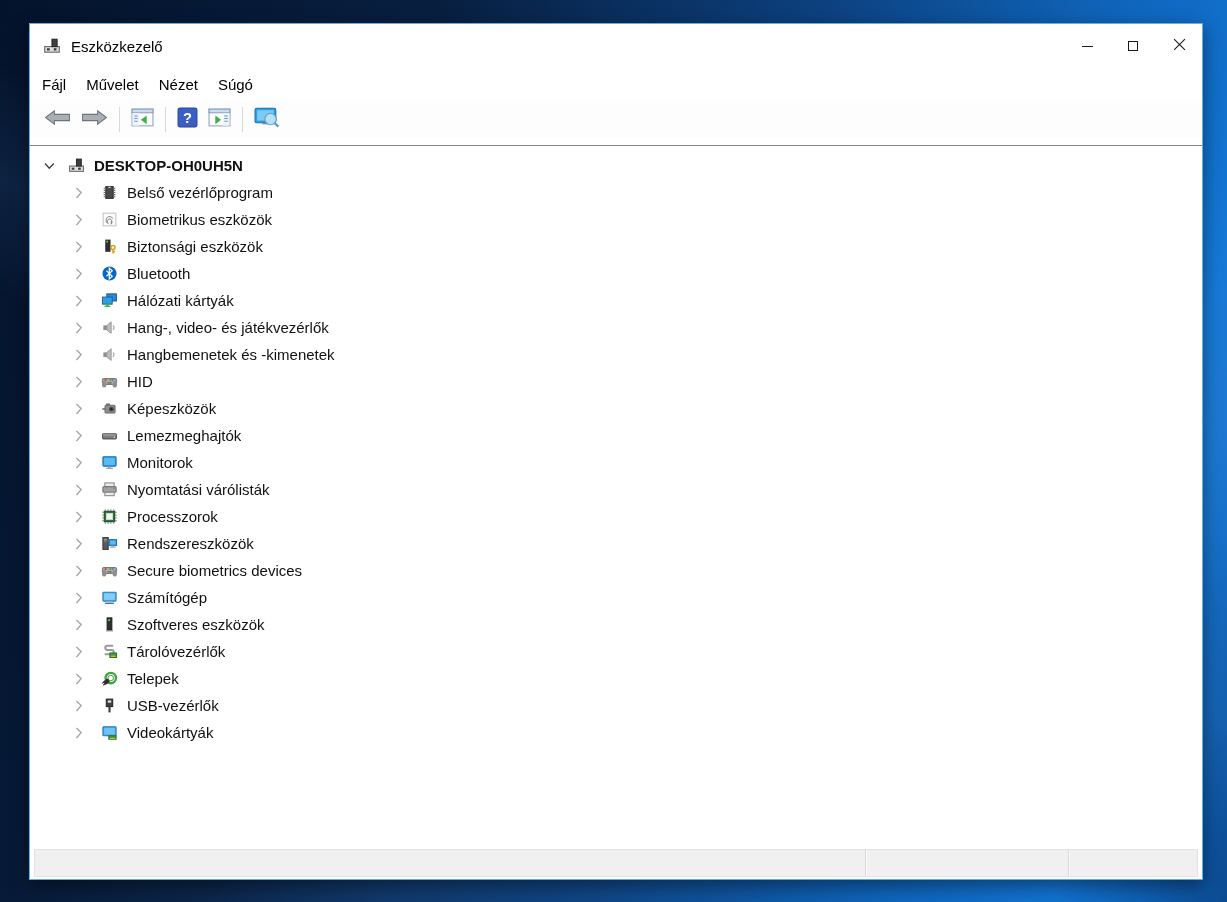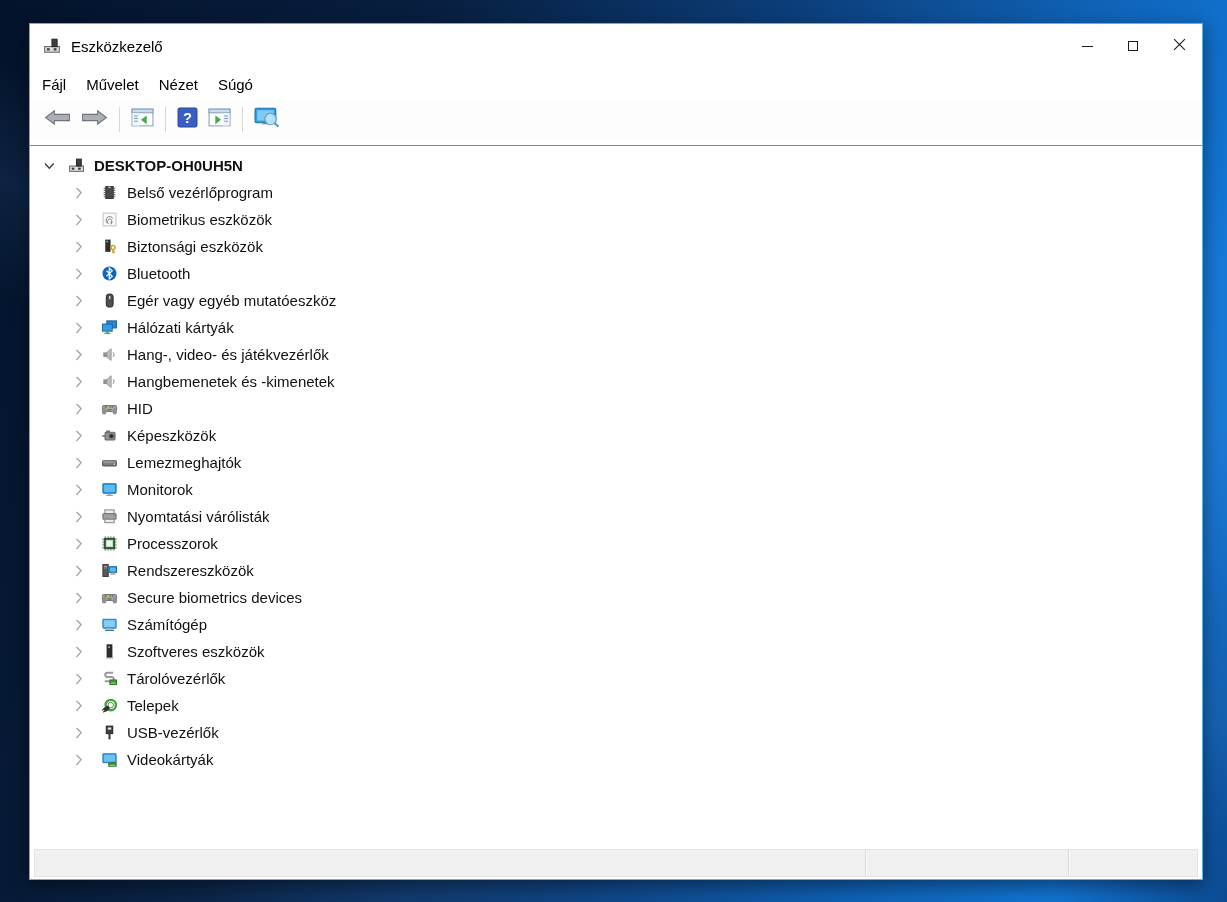--- a/index.html
+++ b/index.html
@@ -222,34 +222,20 @@
         <span class="tlabel">Bluetooth</span>
       </div>
       <div class="trow">
         <span class="twisty">
           <svg width="8" height="12" viewBox="0 0 8 12">
             <path d="M1.5 1l4.6 4.6L1.5 11" fill="none" stroke="#a6a6a6" stroke-width="1.4"></path>
           </svg>
         </span>
         <span class="nicon">
           <svg width="17" height="17" viewBox="0 0 16 16">
-            <rect x="5" y="1.8" width="6.4" height="12.4" rx="3.2" fill="#4f4f4f" stroke="#303030"></rect>
-            <path d="M8.2 3.8v3" stroke="#dddddd" stroke-width="1.2"></path>
-          </svg>
-        </span>
-        <span class="tlabel">Egér vagy egyéb mutatóeszköz</span>
-      </div>
-      <div class="trow">
-        <span class="twisty">
-          <svg width="8" height="12" viewBox="0 0 8 12">
-            <path d="M1.5 1l4.6 4.6L1.5 11" fill="none" stroke="#a6a6a6" stroke-width="1.4"></path>
-          </svg>
-        </span>
-        <span class="nicon">
-          <svg width="17" height="17" viewBox="0 0 16 16">
             <rect x="5.5" y="1.8" width="9" height="6.6" fill="#2d88d8" stroke="#1b5e98"></rect>
             <rect x="1.5" y="4.8" width="9" height="6.6" fill="#41aeea" stroke="#1b5e98"></rect>
             <rect x="2.6" y="5.9" width="6.8" height="4.4" fill="#2d9fe4"></rect>
             <rect x="4.5" y="11.4" width="3" height="1.6" fill="#3faf4f"></rect>
             <rect x="3.2" y="13" width="5.6" height="1.2" fill="#3faf4f"></rect>
           </svg>
         </span>
         <span class="tlabel">Hálózati kártyák</span>
       </div>
       <div class="trow">

